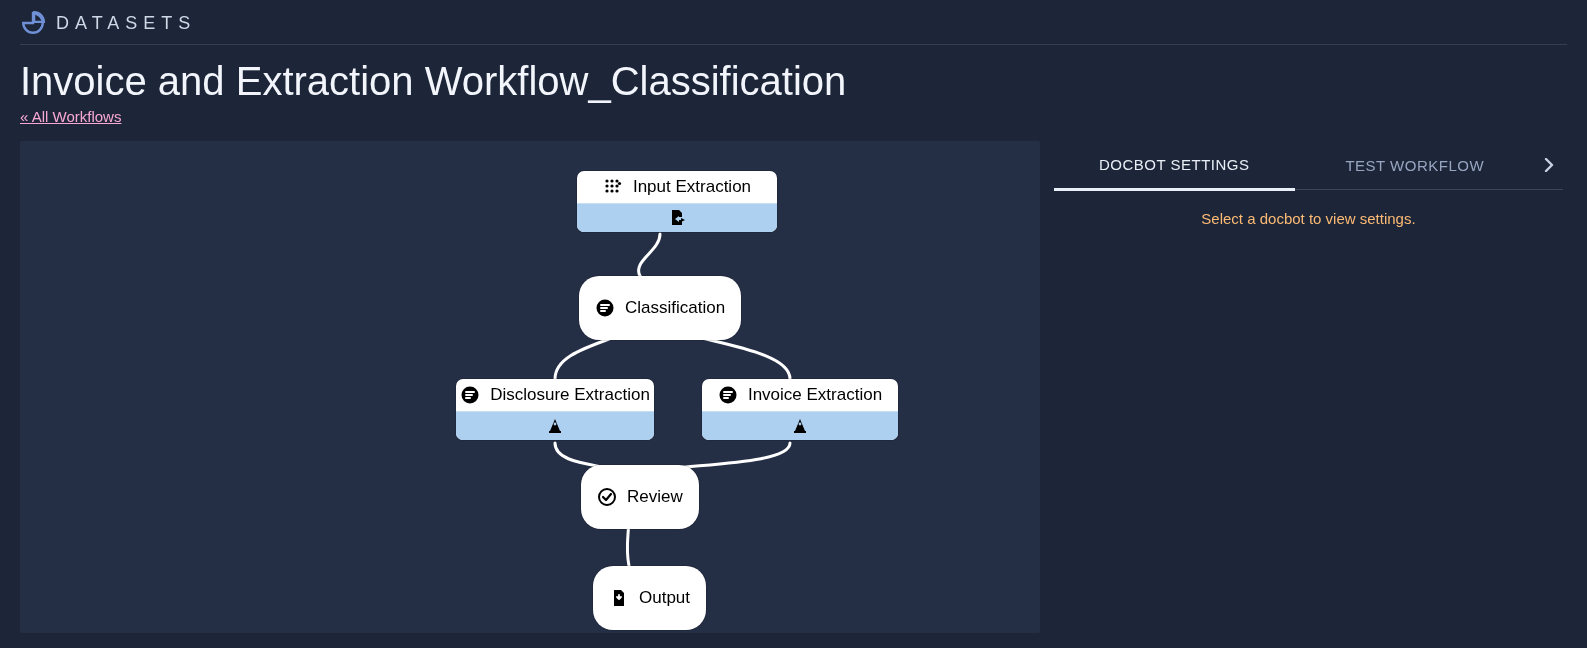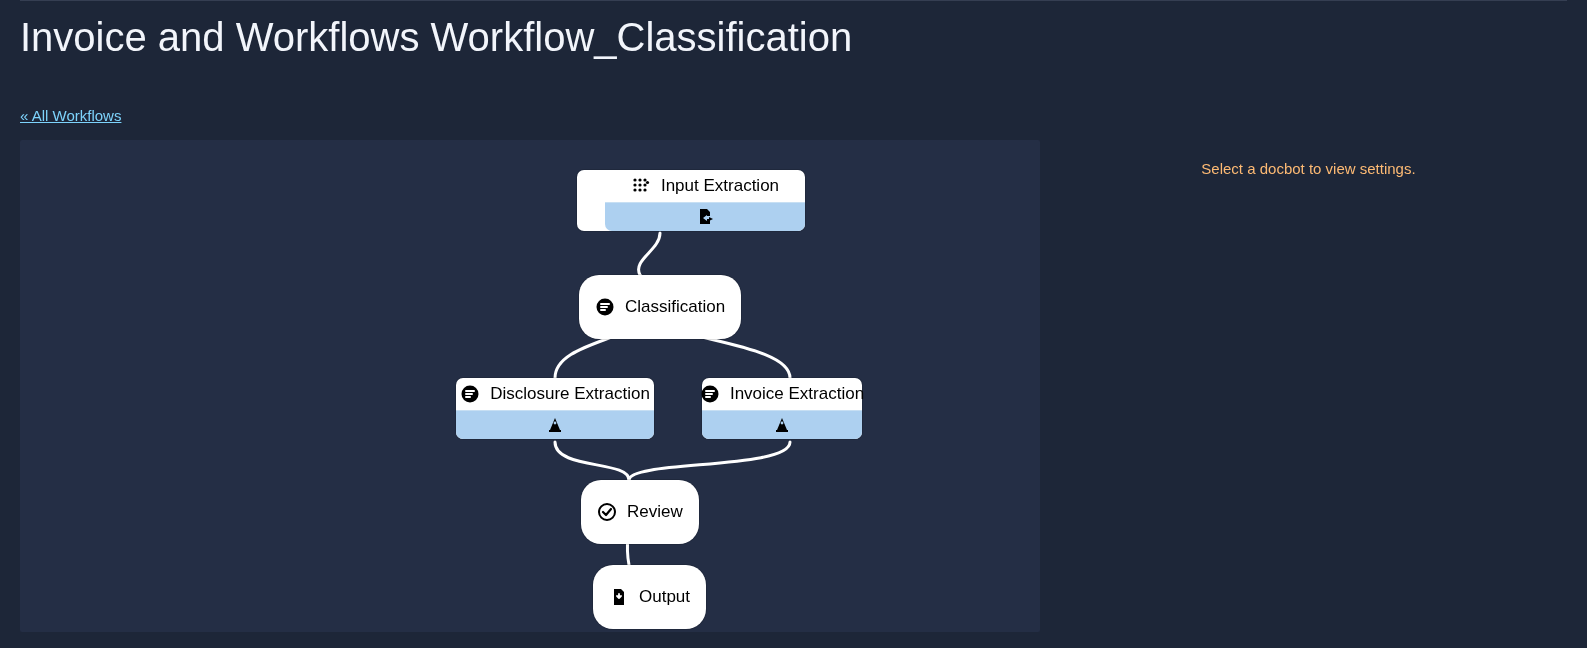--- a/index.html
+++ b/index.html
@@ -19,22 +19,22 @@
     color: #d0d7e6;
   }
   .brand svg { margin-right: 10px; flex: 0 0 auto; }
   .rule { height: 1px; background: #353e52; margin: 0 0 14px 0; }
   .title {
     font-size: 40px; font-weight: 500; color: #f2f5fb;
     margin: 8px 0 4px;
   }
   .backlink {
     display: inline-block;
-    color: #7dd3fc; font-size: 15px; text-decoration: underline;
-    margin-bottom: 16px; cursor: pointer; margin-top: 43px;
+    color: #f9a8d4; font-size: 15px; text-decoration: underline;
+    margin-bottom: 16px; cursor: pointer;
   }
   .content {
     display: flex; gap: 0; height: 492px;
   }
   .canvas {
     position: relative;
     width: 1020px; height: 100%;
     background: #242e45;
     border-radius: 2px;
     overflow: hidden;
@@ -97,44 +97,51 @@
     padding: 20px 8px;
     text-align: center;
     color: #fdba74; font-size: 15px;
   }
   .ic { display: inline-flex; width: 20px; height: 20px; }
 </style>
 </head>
 <body>
 
 <div class="page">
+  <div class="brand">
+    <svg width="26" height="26" viewBox="0 0 24 24">
+      <path d="M12 3 A9 9 0 1 1 3 12 L12 12 Z" fill="none" stroke="#6f8fd6" stroke-width="2.2"></path>
+      <path d="M13 2 A9 9 0 0 1 22 11 L13 11 Z" fill="none" stroke="#6f8fd6" stroke-width="2.2"></path>
+    </svg>
+    <span>DATASETS</span>
+  </div>
   <div class="rule"></div>
 
-  <div class="title">Invoice and Workflows Workflow_Classification</div>
+  <div class="title">Invoice and Extraction Workflow_Classification</div>
   <a class="backlink">« All Workflows</a>
 
   <div class="content">
 
     <div class="canvas">
       <svg class="edges" viewBox="0 0 1020 492" preserveAspectRatio="none">
 
         <path d="M640 93 C640 110 612 120 620 135 C628 145 628 133 628 140"></path>
 
         <path d="M627 170 C627 200 535 200 535 238"></path>
 
         <path d="M627 170 C627 200 770 200 770 238"></path>
 
         <path d="M535 302 C535 330 609 320 609 340"></path>
 
         <path d="M770 302 C770 330 609 320 609 340"></path>
 
         <path d="M609 373 C609 395 605 405 609 425"></path>
       </svg>
 
-      <div class="node" style="left:557px; top:30px; width:200px;padding-left:28px;">
+      <div class="node" style="left:557px; top:30px; width:200px;">
         <div class="head">
           <span class="ic">
             <svg viewBox="0 0 20 20">
                 <g fill="#000">
               <circle cx="4" cy="4" r="1.6"></circle>
                   <circle cx="9" cy="4" r="1.6"></circle>
                   <circle cx="14" cy="4" r="1.6"></circle>
               <circle cx="4" cy="9" r="1.6"></circle>
                   <circle cx="9" cy="9" r="1.6"></circle>
                   <circle cx="14" cy="9" r="1.6"></circle>
@@ -191,21 +198,21 @@
           <span class="ic">
             <svg viewBox="0 0 20 20">
                 <path fill="#000" d="M10 3l5 12H5z"></path>
                 <rect x="4" y="15" width="12" height="2" fill="#000"></rect>
                 <circle cx="10" cy="8" r="1.4" fill="#add0f0"></circle>
               </svg>
           </span>
         </div>
       </div>
 
-      <div class="node" style="left:682px; top:238px; width:160px;">
+      <div class="node" style="left:682px; top:238px; width:196px;">
         <div class="head">
           <span class="ic">
             <svg viewBox="0 0 20 20">
                 <circle cx="10" cy="10" r="8.5" fill="#000"></circle>
                 <g stroke="#fff" stroke-width="2" stroke-linecap="round">
                   <line x1="6" y1="7" x2="14" y2="7"></line>
                   <line x1="6" y1="10" x2="12" y2="10"></line>
                   <line x1="6" y1="13" x2="10" y2="13"></line>
                 </g>
               </svg>
@@ -216,21 +223,21 @@
           <span class="ic">
             <svg viewBox="0 0 20 20">
                 <path fill="#000" d="M10 3l5 12H5z"></path>
                 <rect x="4" y="15" width="12" height="2" fill="#000"></rect>
                 <circle cx="10" cy="8" r="1.4" fill="#add0f0"></circle>
               </svg>
           </span>
         </div>
       </div>
 
-      <div class="node simple" style="left:561px; top:340px;">
+      <div class="node simple" style="left:561px; top:324px;">
         <div class="head">
           <span class="ic">
             <svg viewBox="0 0 20 20">
                 <circle cx="10" cy="10" r="8" fill="none" stroke="#000" stroke-width="2"></circle>
                 <path d="M6 10l3 3 5-6" fill="none" stroke="#000" stroke-width="2.2" stroke-linecap="round" stroke-linejoin="round"></path>
               </svg>
           </span>
           <span>Review</span>
         </div>
       </div>
@@ -242,16 +249,25 @@
                 <path fill="#000" d="M5 2h7l3 3v13H5z"></path>
                 <path fill="#fff" d="M10 7v4m0 0l-2-2m2 2l2-2" stroke="#fff" stroke-width="1.8" stroke-linecap="round" stroke-linejoin="round"></path>
               </svg>
           </span>
           <span>Output</span>
         </div>
       </div>
     </div>
 
     <div class="panel">
+      <div class="tabs">
+        <div class="tab active">DOCBOT SETTINGS</div>
+        <div class="tab">TEST WORKFLOW</div>
+        <div class="chev">
+          <svg width="12" height="14" viewBox="0 0 12 14">
+              <path d="M3 1l6 6-6 6" fill="none" stroke="#c8d2e4" stroke-width="2.4" stroke-linecap="round" stroke-linejoin="round"></path>
+            </svg>
+        </div>
+      </div>
       <div class="panel-body">Select a docbot to view settings.</div>
     </div>
   </div>
 </div>
 
 </body></html>

